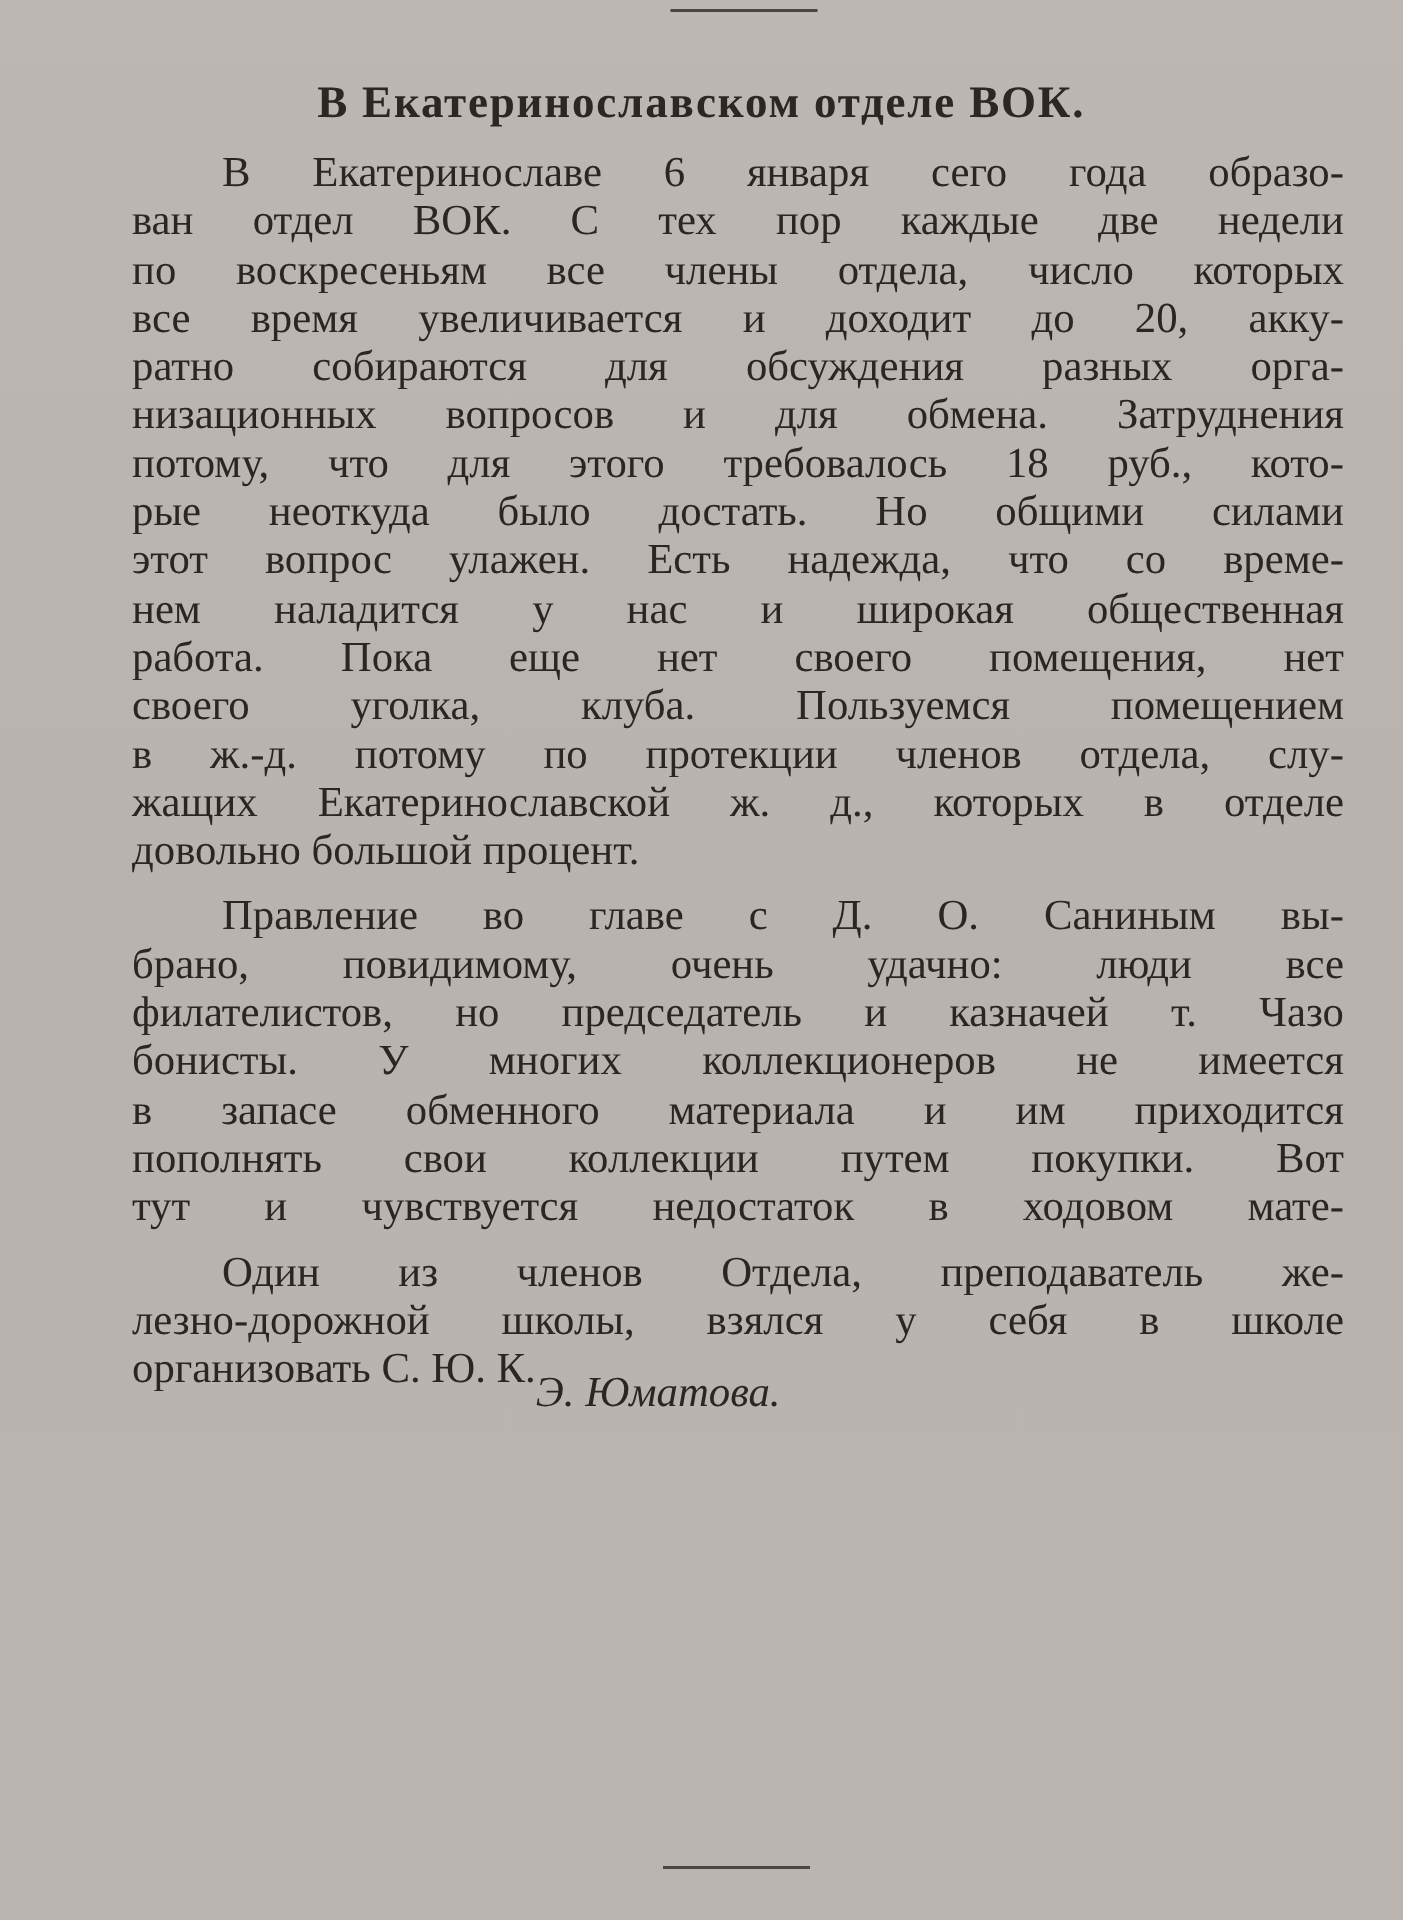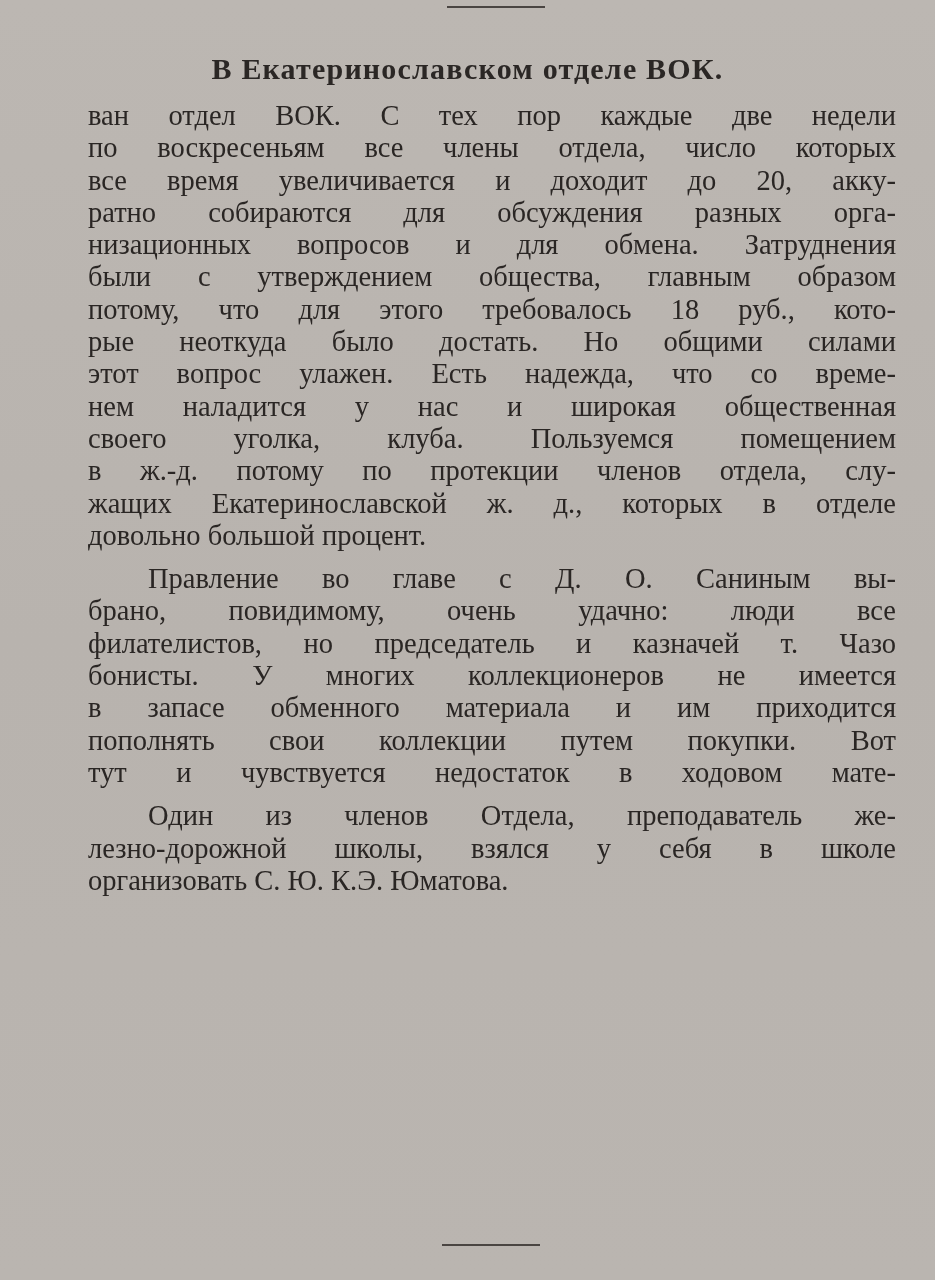--- a/index.html
+++ b/index.html
@@ -74,43 +74,46 @@
       padding-left: 60px;
       box-sizing: border-box;
     }
     .para + .para { margin-top: 11px; }
     .sig-line {
       display: flex;
       justify-content: flex-start;
       white-space: nowrap;
     }
     .signature {
+      font-style: italic;
       margin-right: 28px;
+      margin-top: 16px;
     }
   </style>
 </head>
 <body>
 
 <div class="page">
   <div class="rule top"></div>
 
   <div class="title">В Екатеринославском отделе ВОК.</div>
 
   <div class="text">
     <p class="para">
+      <span class="line indent">В Екатеринославе 6 января сего года образо-</span>
       <span class="line">ван отдел ВОК. С тех пор каждые две недели</span>
       <span class="line">по воскресеньям все члены отдела, число которых</span>
       <span class="line">все время увеличивается и доходит до 20, акку-</span>
       <span class="line">ратно собираются для обсуждения разных орга-</span>
       <span class="line">низационных вопросов и для обмена. Затруднения</span>
-      <span class="line">были с утверждением общества, главным образом</span>
       <span class="line">потому, что для этого требовалось 18 руб., кото-</span>
       <span class="line">рые неоткуда было достать. Но общими силами</span>
       <span class="line">этот вопрос улажен. Есть надежда, что со време-</span>
       <span class="line">нем наладится у нас и широкая общественная</span>
+      <span class="line">работа. Пока еще нет своего помещения, нет</span>
       <span class="line">своего уголка, клуба. Пользуемся помещением</span>
       <span class="line">в ж.-д. потому по протекции членов отдела, слу-</span>
       <span class="line">жащих Екатеринославской ж. д., которых в отделе</span>
       <span class="line last">довольно большой процент.</span>
     </p>
 
     <p class="para">
       <span class="line indent">Правление во главе с Д. О. Саниным вы-</span>
       <span class="line">брано, повидимому, очень удачно: люди все</span>
       <span class="line">филателистов, но председатель и казначей т. Чазо</span>

